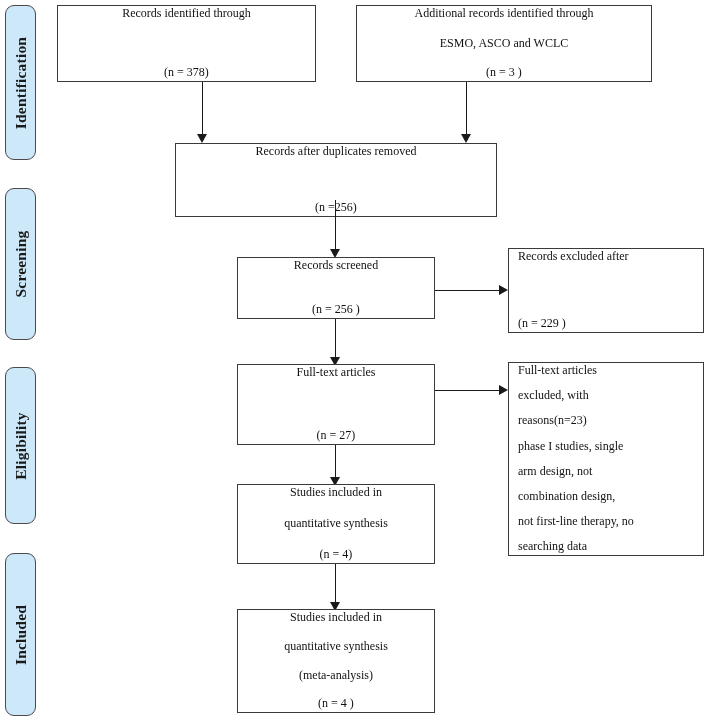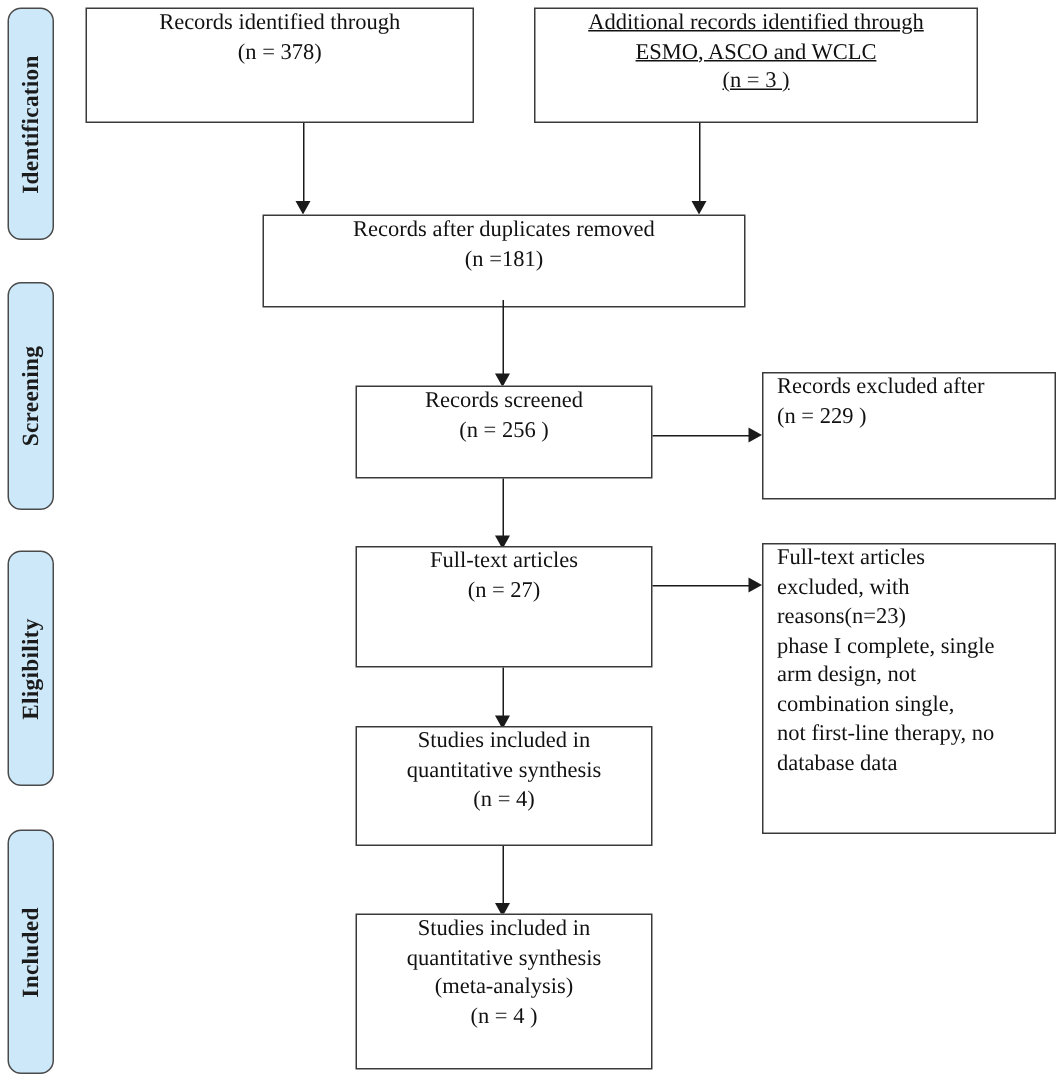--- a/index.html
+++ b/index.html
@@ -34,22 +34,22 @@
   }
 
   
   .box{
     position:absolute;
     background:#ffffff;
     border:1.5px solid #3a3a3a;
     box-sizing:border-box;
     display:flex;
     flex-direction:column;
-    justify-content:flex-start;
-    font-size:15px;
+    justify-content:space-between;
+    font-size:12px;
     line-height:1.30;
     color:#111111;
   }
   .box.center{align-items:center;text-align:center;}
   .box.left{align-items:flex-start;text-align:left;padding-left:9px;padding-right:4px;}
   .box .ln{display:block;white-space:nowrap;}
   .box.left .ln{white-space:normal;}
 
   
   .vline{position:absolute;width:0;border-left:1.6px solid #1a1a1a;}
@@ -83,35 +83,35 @@
   </div>
   <div class="phase" style="top:553px;height:163px;">
     <span class="plabel">Included</span>
   </div>
 
   <div class="box center" style="left:57px;top:5px;width:259px;height:77px;">
     <span class="ln">Records identified  through</span>
     <span class="ln">(n = 378)</span>
   </div>
 
-  <div class="box center" style="left:356px;top:5px;width:296px;height:77px;text-decoration:underline;">
+  <div class="box center" style="left:356px;top:5px;width:296px;height:77px;">
     <span class="ln">Additional  records identified  through</span>
     <span class="ln">ESMO, ASCO and WCLC</span>
     <span class="ln">(n = 3 )</span>
   </div>
 
   <div class="vline" style="left:202px;top:82px;height:54px;"></div>
   <div class="arrow-down" style="left:197px;top:134px;"></div>
 
   <div class="vline" style="left:466px;top:82px;height:54px;"></div>
   <div class="arrow-down" style="left:461px;top:134px;"></div>
 
-  <div class="box center" style="left:175px;top:143px;width:322px;height:62px;">
+  <div class="box center" style="left:175px;top:143px;width:322px;height:74px;">
     <span class="ln">Records after  duplicates  removed</span>
-    <span class="ln">(n =181)</span>
+    <span class="ln">(n =256)</span>
   </div>
 
   <div class="vline" style="left:335px;top:200px;height:52px;"></div>
   <div class="arrow-down" style="left:330px;top:249px;"></div>
 
   <div class="box center" style="left:237px;top:257px;width:198px;height:62px;">
     <span class="ln">Records screened</span>
     <span class="ln">(n = 256 )</span>
   </div>
 
@@ -131,25 +131,25 @@
     <span class="ln">(n = 27)</span>
   </div>
 
   <div class="hline" style="left:435px;top:390px;width:66px;"></div>
   <div class="arrow-right" style="left:499px;top:385px;"></div>
 
   <div class="box left" style="left:508px;top:362px;width:196px;height:194px;">
     <span class="ln">Full-text  articles</span>
     <span class="ln">excluded,  with</span>
     <span class="ln">reasons(n=23)</span>
-    <span class="ln">phase I complete,  single</span>
+    <span class="ln">phase I studies,  single</span>
     <span class="ln">arm  design,  not</span>
-    <span class="ln">combination  single,</span>
+    <span class="ln">combination  design,</span>
     <span class="ln">not first-line  therapy, no</span>
-    <span class="ln">database  data</span>
+    <span class="ln">searching  data</span>
   </div>
 
   <div class="vline" style="left:335px;top:445px;height:36px;"></div>
   <div class="arrow-down" style="left:330px;top:477px;"></div>
 
   <div class="box center" style="left:237px;top:484px;width:198px;height:80px;">
     <span class="ln">Studies  included  in</span>
     <span class="ln">quantitative  synthesis</span>
     <span class="ln">(n = 4)</span>
   </div>

